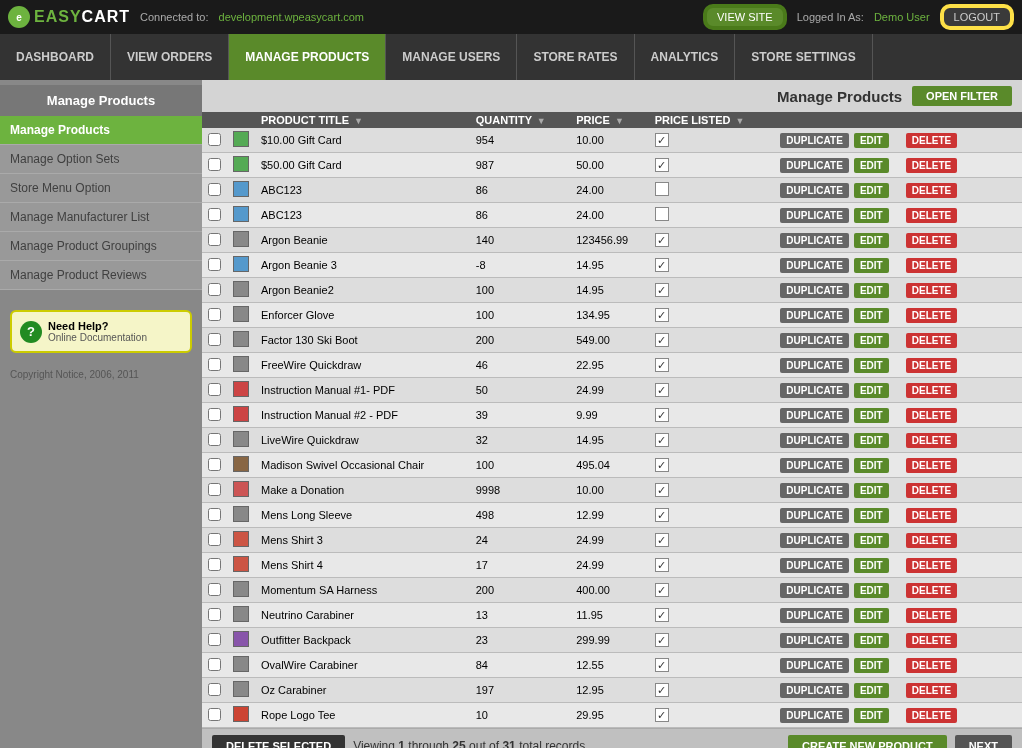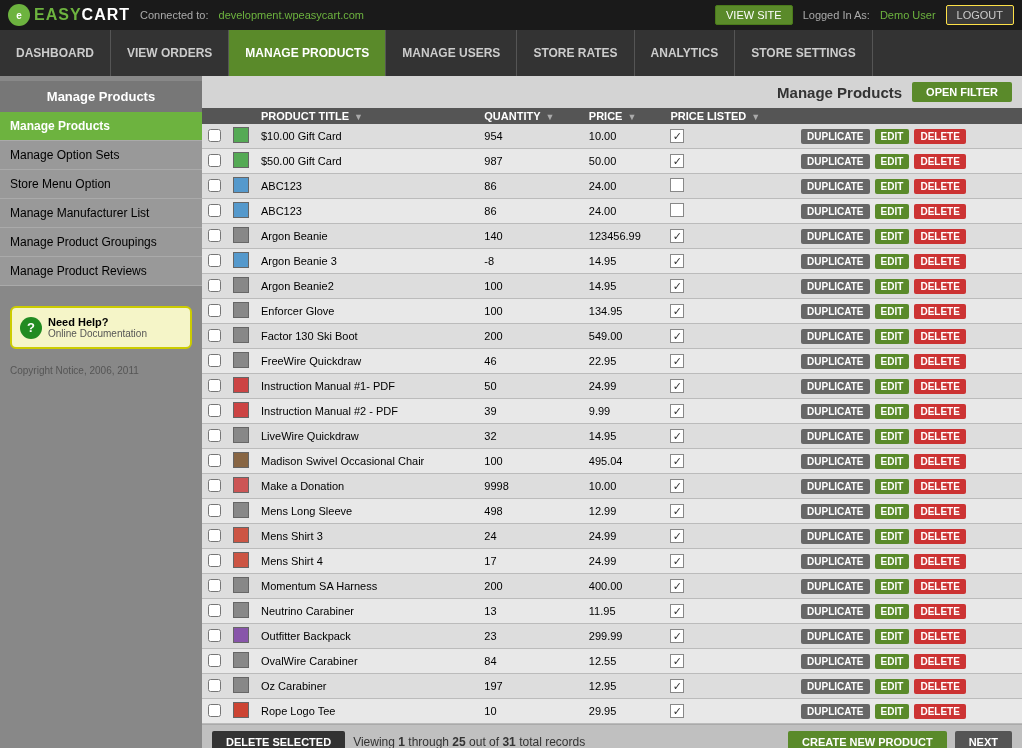--- a/index.html
+++ b/index.html
@@ -29,25 +29,25 @@
       color: white; font-size: 16px; font-weight: bold;
       letter-spacing: 1px;
     }
     #logo .logo-text span { color: #6db33f; }
     .header-label { color: #aaa; font-size: 11px; }
     .header-value { color: #6db33f; font-size: 11px; }
     .header-spacer { flex: 1; }
     .header-btn {
       background: #4a4a4a;
       color: #ccc;
-      border: 1px solid #fde047;
+      border: 4px solid #fde047;
       padding: 3px 10px;
       font-size: 11px;
       cursor: pointer;
-      border-radius: 2px;
+      border-radius: 10px;
     }
     .header-btn.green { background: #5a8a2a; color: white; border-color: #4a7a1a; }
     .header-btn.logout { background: #3a3a3a; color: #ccc; }
 
     
     #nav {
       background: #333;
       display: flex;
       align-items: center;
     }
@@ -78,21 +78,21 @@
     .sidebar-header {
       background: #777;
       color: white;
       font-weight: bold;
       padding: 8px 10px;
       font-size: 13px;
       text-align: center;
     }
     .sidebar-item {
       background: #999;
-      color: #000000;
+      color: #404040;
       padding: 7px 10px;
       border-bottom: 1px solid #aaa;
       cursor: pointer;
       font-size: 12px;
     }
     .sidebar-item.active { background: #6db33f; color: white; font-weight: bold; }
 
     .help-box {
       background: #f5f5c8;
       border: 2px solid #cc0;
@@ -210,21 +210,21 @@
     }
     .btn-del {
       background: #cc3333;
       color: white;
       border: none;
       padding: 2px 6px;
       font-size: 10px;
       font-weight: bold;
       cursor: pointer;
       border-radius: 2px;
-      margin: 0 1px;
+      margin: 0 13px;
     }
 
     
     #footer-bar {
       background: #c0c0c0;
       display: flex;
       align-items: center;
       padding: 6px 10px;
       gap: 8px;
       border-top: 1px solid #aaa;

